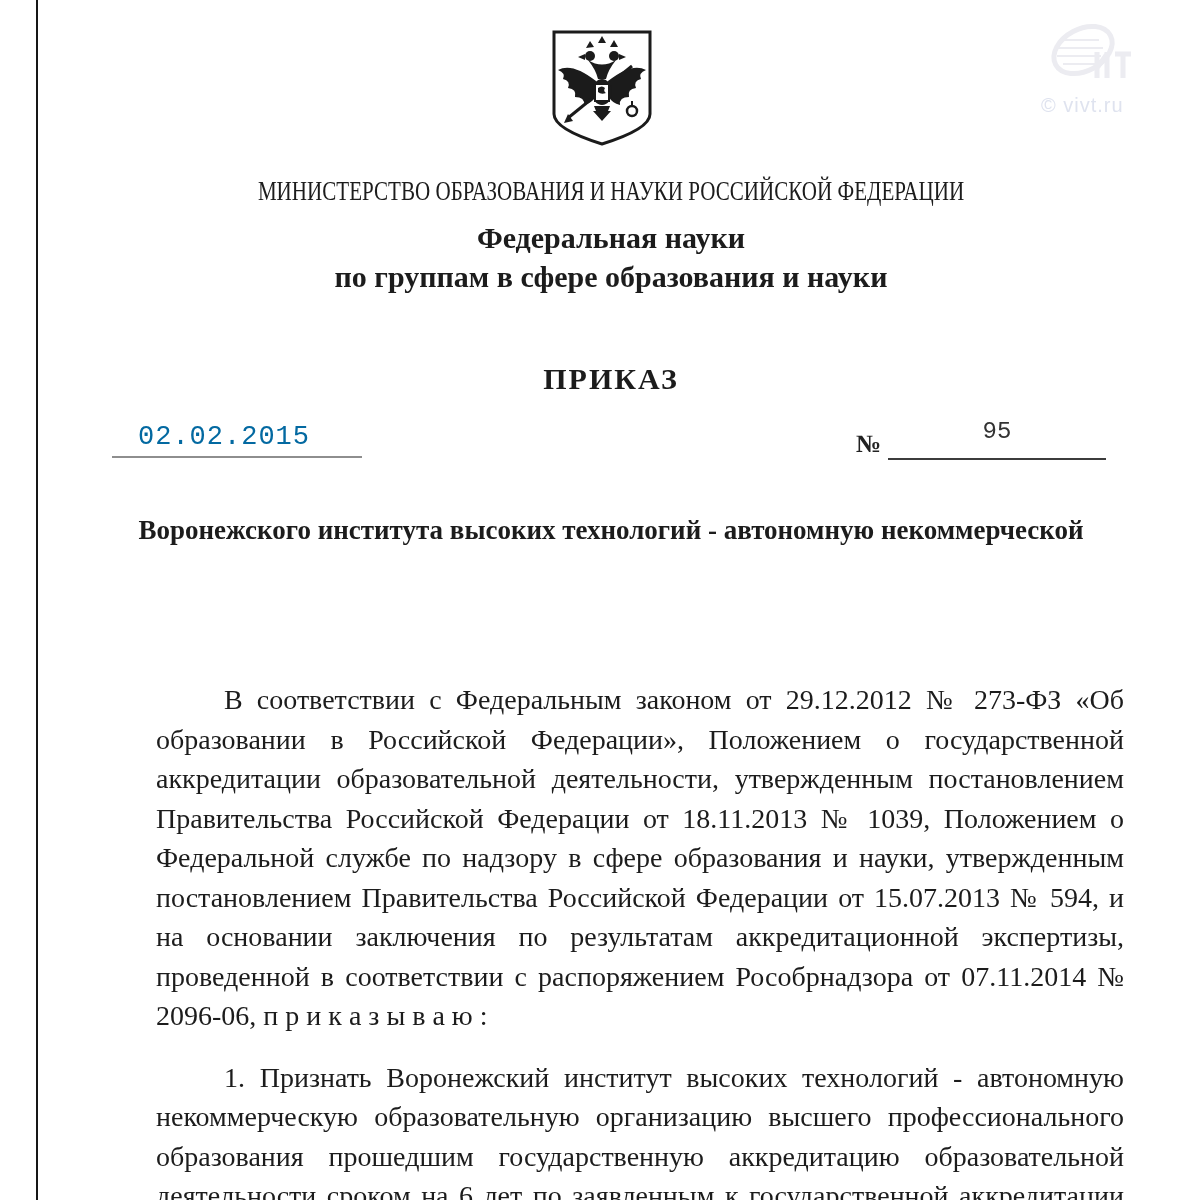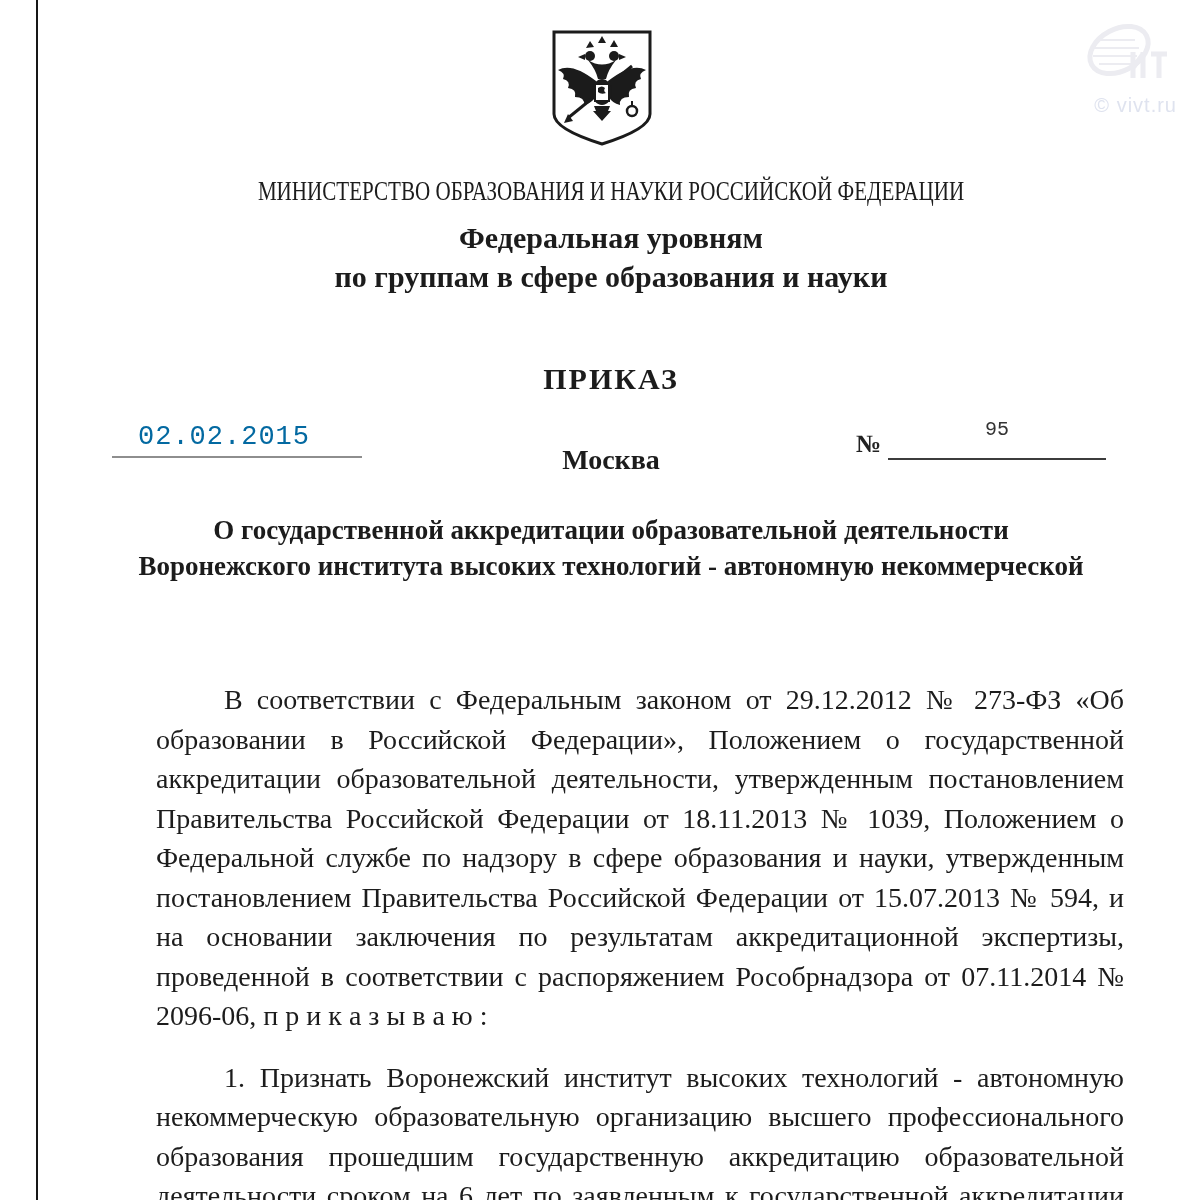--- a/index.html
+++ b/index.html
@@ -31,32 +31,32 @@
     padding-left:26px;box-sizing:border-box;letter-spacing:1px;
   }
   .num-sign{
     position:absolute;left:856px;top:430px;
     font-size:25px;font-weight:bold;color:#222;
   }
   .num-line{
     position:absolute;left:888px;top:418px;width:218px;height:40px;
     border-bottom:2px solid #3c3c3c;
     font-family:"Liberation Mono", monospace;
-    font-size:20px;color:#333;text-align:center;
+    font-size:24px;color:#333;text-align:center;
   }
   .city{top:444px;font-weight:bold;font-size:28px;}
   .title-block{top:512px;font-weight:bold;font-size:27px;line-height:36px;}
   .body-text{
     position:absolute;left:140px;top:664px;width:1000px;
     font-size:28px;line-height:39.5px;text-align:justify;
   }
   .body-text p{margin:16px;text-indent:68px;}
   .body-text p + p{margin-top:22px;}
   .watermark{
-    position:absolute;right:8px;top:18px;width:120px;text-align:right;
+    position:absolute;right:24px;top:18px;width:120px;text-align:left;
     user-select:none;
   }
   .wm-credit{
     font-family:"Liberation Sans", sans-serif;
     font-size:20px;color:#dfe3ef;letter-spacing:1px;margin-top:-6px;
   }
 </style>
 </head>
 <body>
 
@@ -104,34 +104,32 @@
         <line x1="88" y1="80" x2="88" y2="75" stroke-width="2"></line>
       </g>
       <rect x="51" y="58" width="14" height="17" fill="#ffffff" stroke="#1b1b1b" stroke-width="2"></rect>
       <path d="M54 62 q4 -3 7 0 q-2 3 1 5 q-5 2 -8 -1 z" fill="#1b1b1b"></path>
     </svg>
   </div>
 
   <div class="center-wrap ministry">МИНИСТЕРСТВО ОБРАЗОВАНИЯ И НАУКИ РОССИЙСКОЙ ФЕДЕРАЦИИ</div>
 
   <div class="center-wrap agency">
-    <div>Федеральная уровням</div>
+    <div>Федеральная науки</div>
     <div>по группам в сфере образования и науки</div>
   </div>
 
   <div class="center-wrap doc-type">ПРИКАЗ</div>
 
   <div class="date-line">02.02.2015</div>
   <div class="num-sign">№</div>
   <div class="num-line">95</div>
 
-  <div class="center-wrap city">Москва</div>
 
   <div class="center-wrap title-block">
-    <div>О государственной аккредитации образовательной деятельности</div>
     <div>Воронежского института высоких технологий - автономную некоммерческой</div>
   </div>
 
   <div class="body-text">
     <p>В соответствии с Федеральным законом от 29.12.2012 № 273-ФЗ «Об образовании в Российской Федерации», Положением о государственной аккредитации образовательной деятельности, утвержденным постановлением Правительства Российской Федерации от 18.11.2013 № 1039, Положением о Федеральной службе по надзору в сфере образования и науки, утвержденным постановлением Правительства Российской Федерации от 15.07.2013 № 594, и на основании заключения по результатам аккредитационной экспертизы, проведенной в соответствии с распоряжением Рособрнадзора от 07.11.2014 № 2096-06, п р и к а з ы в а ю :</p>
     <p>1. Признать Воронежский институт высоких технологий - автономную некоммерческую образовательную организацию высшего профессионального образования прошедшим государственную аккредитацию образовательной деятельности сроком на 6 лет по заявленным к государственной аккредитации образовательным программам, относящимся к соответствующим уровням образования или к укрупненным группам профессий, специальностей и направлений подготовки,  в соответствии с приложением к настоящему приказу.</p>
   </div>
 
 </div>
 

